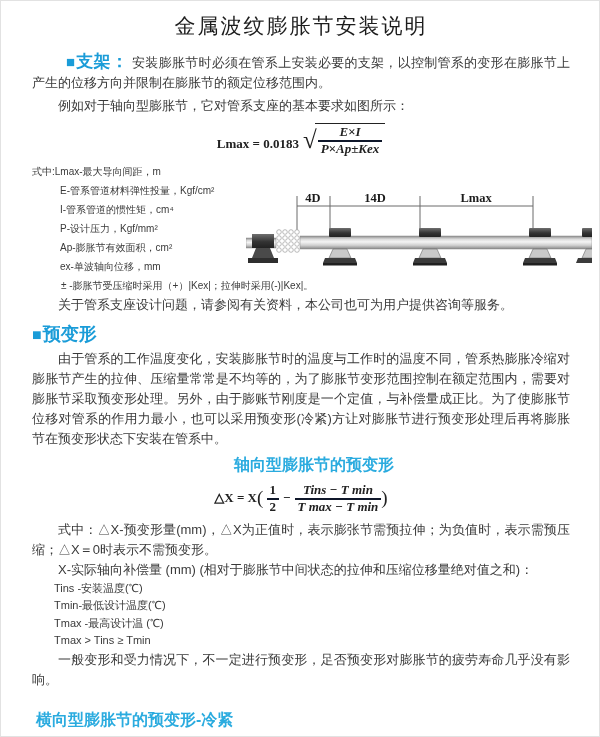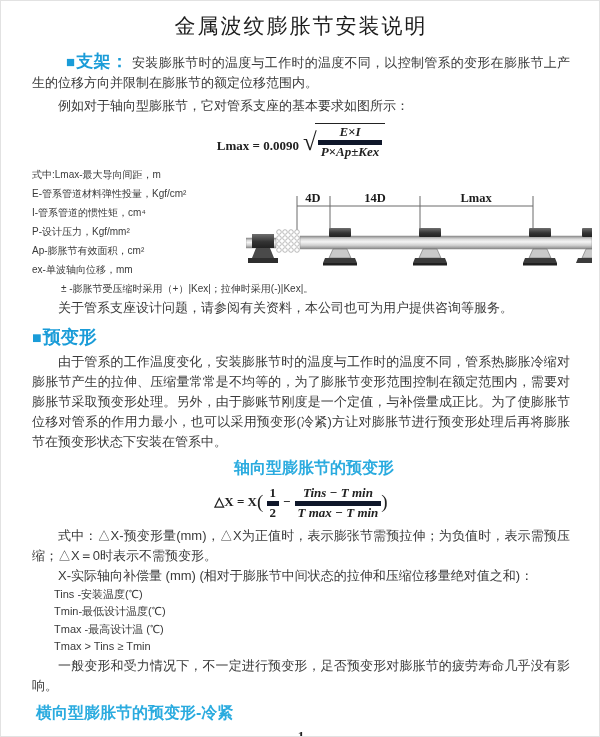--- a/index.html
+++ b/index.html
@@ -14,62 +14,62 @@
   .para { font-size:13px; line-height:20px; text-align:justify; }
   .indent { text-indent:2em; }
 
   .sec-head-inline { color:#1a9cd8; font-weight:bold; font-size:17px; }
   .sq { color:#1a9cd8; font-size:15px; margin-right:1px; }
 
   .formula { font-family:"Liberation Serif", serif; font-weight:bold; font-size:13px;
              color:#222; text-align:center; margin:7px 0 5px; }
   .frac { display:inline-block; vertical-align:middle; text-align:center; line-height:1.15; }
   .frac .num { display:block; padding:0 3px; }
-  .frac .den { display:block; border-top:5px solid #0f172a; padding:0 3px; }
+  .frac .den { display:block; border-top:2px solid #0f172a; padding:0 3px; }
   .ital { font-style:italic; }
   .sqrt { display:inline-flex; align-items:center; margin-left:4px; }
   .rad-sign { font-size:25px; font-weight:normal; line-height:0.85; margin-right:-2px; }
   .radicand { border-top:1.4px solid #222; padding:1px 3px 0; }
   .f-op { margin:0 4px; }
   .paren { font-size:19px; vertical-align:-2px; font-weight:normal; }
 
   .defs { margin-top:3px; }
   .def-line { font-size:10px; line-height:19px; white-space:nowrap; }
-  .def-line.sub { }
+  .def-line.sub { margin-left:28px; }
   .def-line.pm { margin-left:29px; white-space:normal; }
   .note-line { font-size:13px; line-height:19px; text-indent:2em; }
 
   .sec-head-block { font-size:18px; font-weight:bold; color:#1a9cd8; margin:8px 0 3px; }
   .sub-head { font-size:16px; font-weight:bold; color:#2aabdf; }
   .sub-head.axial { margin:6px 0 4px 26px;text-align:center; }
-  .sub-head.lateral { margin:7px 0 2px 4px; }
+  .sub-head.lateral { margin:20px 0 2px 4px; }
 
   .tline { font-size:11px; line-height:17.5px; margin-left:2em; }
   .pline { font-size:13px; line-height:20px; text-align:justify; }
 
   .diagram { position:absolute; left:246px; top:190px; width:346px; height:100px; }
 </style>
 </head>
 <body>
 
 <div class="page-frame"></div>
 
 <div class="page">
 
   <h1 class="doc-title">金属波纹膨胀节安装说明</h1>
 
   <p class="para" style="text-indent:34px;">
     <span class="sec-head-inline"><span class="sq">■</span><span>支架：</span></span>
-    <span>安装膨胀节时的温度与工作时的温度不同，以控制管系的变形在膨胀节上产生的位移方向并限制在膨胀节的额定位移范围内。</span>
+    <span>安装膨胀节时必须在管系上安装必要的支架，以控制管系的变形在膨胀节上产生的位移方向并限制在膨胀节的额定位移范围内。</span>
   </p>
 
   <p class="para indent" style="margin-top:3px;">例如对于轴向型膨胀节，它对管系支座的基本要求如图所示：</p>
 
   <div class="formula">
-    <span>Lmax = 0.0090</span><span class="sqrt">
+    <span>Lmax = 0.0183</span><span class="sqrt">
         <span class="rad-sign">√</span>
         <span class="radicand"><span class="frac ital"><span class="num">E×I</span><span class="den">P×Ap±Kex</span></span></span>
       </span>
   </div>
 
   <div class="defs">
     <div class="def-line">式中:Lmax-最大导向间距，m</div>
     <div class="def-line sub">E-管系管道材料弹性投量，Kgf/cm²</div>
     <div class="def-line sub">I-管系管道的惯性矩，cm⁴</div>
     <div class="def-line sub">P-设计压力，Kgf/mm²</div>

